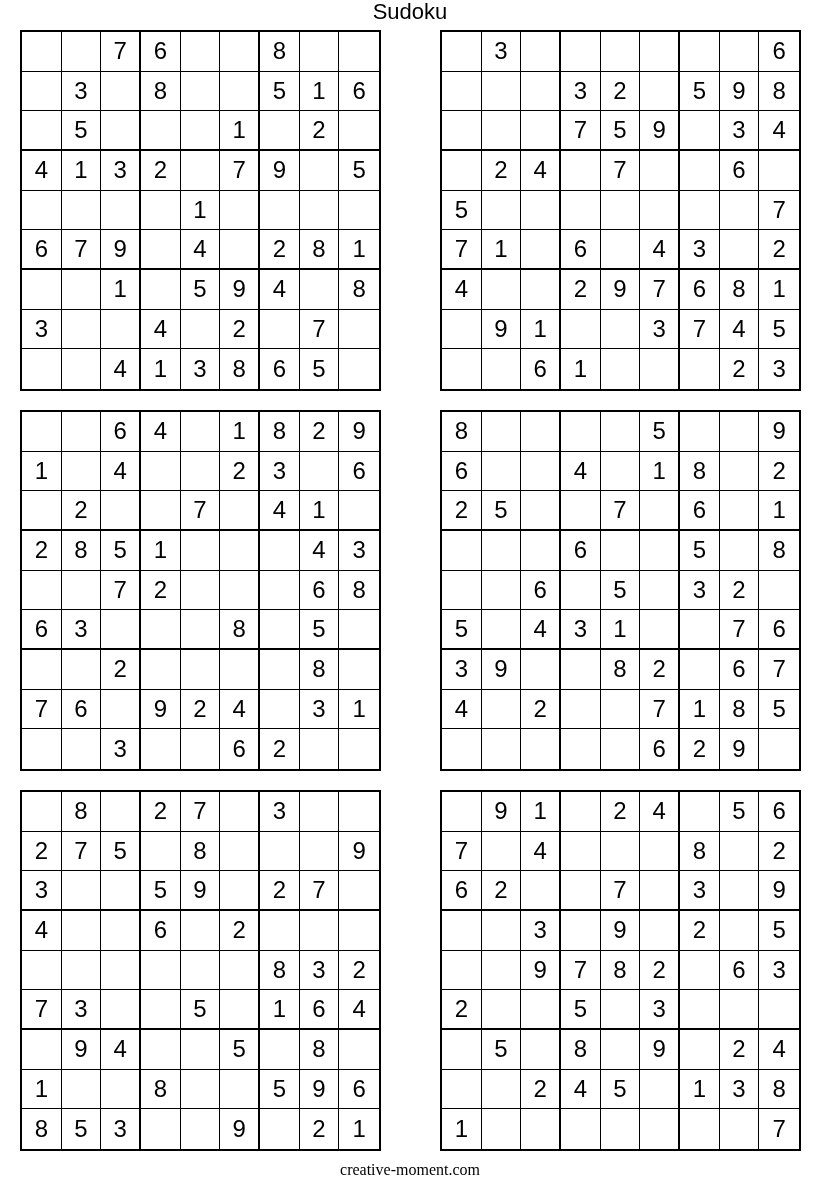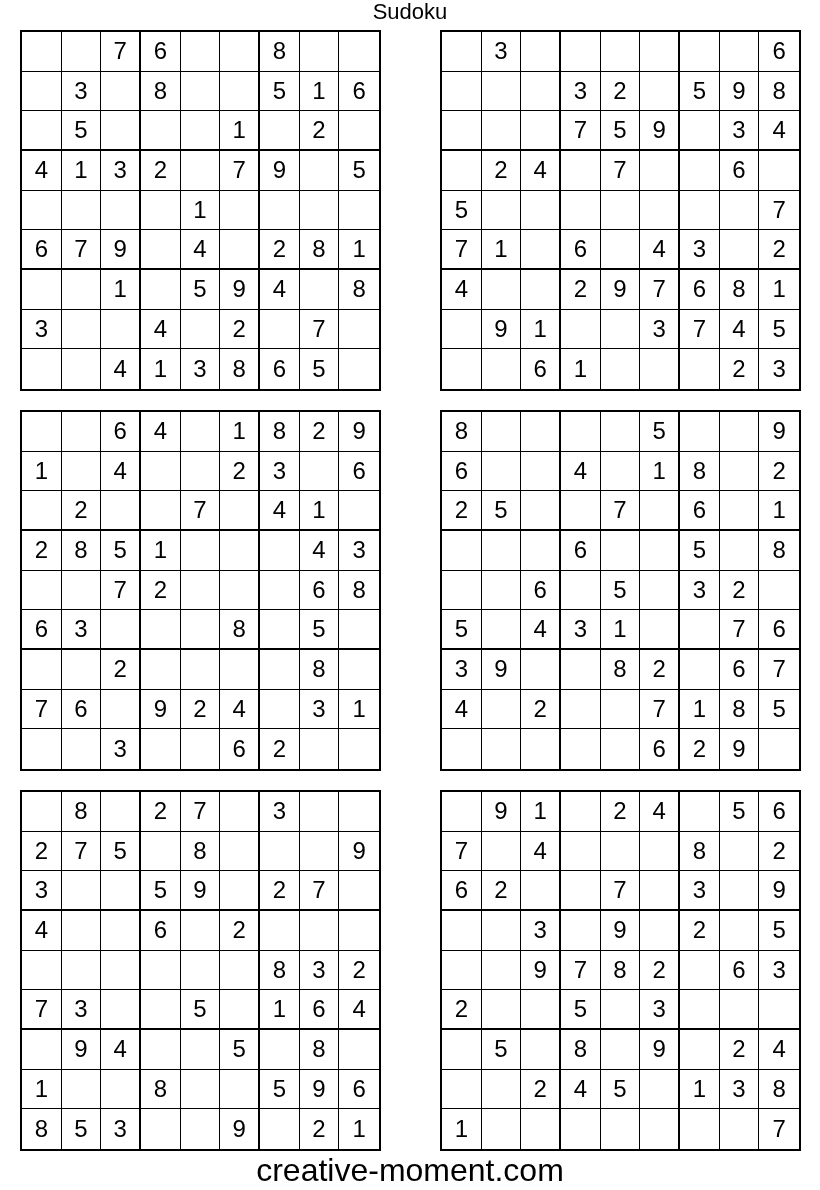--- a/index.html
+++ b/index.html
@@ -1,18 +1,18 @@
 <!DOCTYPE html>
 <html><head>
 <meta charset="utf-8">
 <style>
   html, body { margin:0; padding:0; background:#ffffff; }
   body { width:820px; height:1190px; position:relative; overflow:hidden; font-family:"Liberation Sans", sans-serif; color:#000; }
   .title { position:absolute; left:0; top:-2px; width:820px; text-align:center; font-size:22px; line-height:28px; }
-  .footer { position:absolute; left:0; top:1154px; width:820px; text-align:center; font-size:32px; line-height:32px; }
+  .footer { position:absolute; left:0; top:1154px; width:820px; text-align:center; font-size:16px; line-height:32px;font-family:Liberation Serif, serif; }
   .puzzle { position:absolute; width:361px; height:361px; box-sizing:border-box; border:2px solid #000; display:grid; grid-template-columns:repeat(9, 1fr); grid-template-rows:repeat(9, 1fr); background:#fff; }
   .cell { box-sizing:border-box; border-right:1px solid #000; border-bottom:1px solid #000; display:flex; align-items:center; justify-content:center; font-size:24px; line-height:1; }
   .cell.c8 { border-right:none; }
   .cell.r8 { border-bottom:none; }
   .cell.c2, .cell.c5 { border-right:2.5px solid #000; }
   .cell.r2, .cell.r5 { border-bottom:2.5px solid #000; }
 </style>
 </head>
 <body>
 

